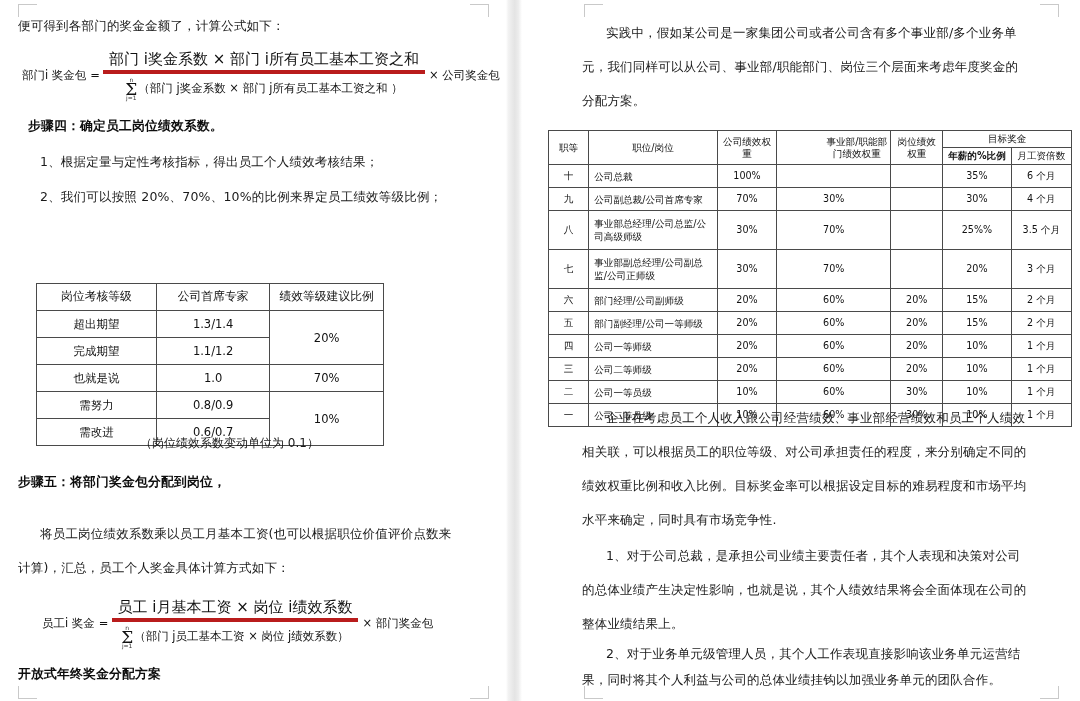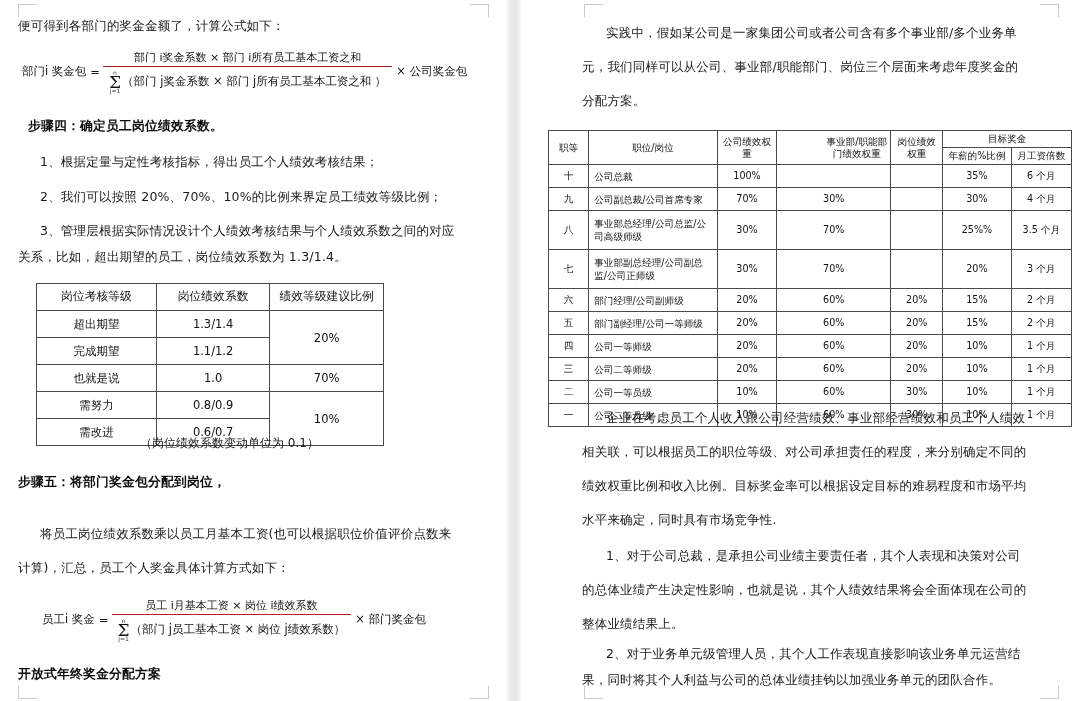--- a/index.html
+++ b/index.html
@@ -90,22 +90,22 @@
   .formula .eq  { padding: 0 3px 0 1px; }
   .frac {
     display: inline-flex;
     flex-direction: column;
     align-items: stretch;
     text-align: center;
     vertical-align: middle;
   }
   .frac .num {
     padding: 0 6px 1px 6px;
-    border-bottom: 1px solid #b91c1c;
-    font-size: 11px;
+    border-bottom: 4px solid #b91c1c;
+    font-size: 15px;
   }
   .frac .den {
     padding: 2px 6px 0 6px;
     font-size: 11.5px;
     display: flex;
     align-items: center;
     justify-content: center;
   }
   .sumop {
     display: inline-flex;
@@ -194,28 +194,26 @@
       </span>
       <span class="rhs">× 公司奖金包</span>
     </div>
 
     <div class="heading" style="left:28px; top:117px;">步骤四：确定员工岗位绩效系数。</div>
 
     <div class="body-text" style="left:40px; top:148px; width:450px;">1、根据定量与定性考核指标，得出员工个人绩效考核结果；</div>
 
     <div class="body-text" style="left:40px; top:183px; width:450px;">2、我们可以按照 20%、70%、10%的比例来界定员工绩效等级比例；</div>
 
-    <div class="body-text" style="left:18px; top:218px; width:474px; text-indent:22px; line-height:26px;">3、管理层根据实际情况设计个人绩效考核结果与个人绩效系数之间的对应
-关系，比如，超出期望的员工，岗位绩效系数为 1.3/1.4。</div>
 
     <table class="doc-table grade-table">
       <thead>
         <tr>
           <th style="width:122px;">岗位考核等级</th>
-          <th style="width:112px;">岗位绩效系数</th>
+          <th style="width:112px;">公司首席专家</th>
           <th style="width:114px;">绩效等级建议比例</th>
         </tr>
       </thead>
       <tbody>
         <tr>
           <td>超出期望</td>
           <td>1.3/1.4</td>
           <td rowspan="2">20%</td>
         </tr>
         <tr>
@@ -283,21 +281,21 @@
       <thead>
         <tr>
           <th rowspan="2" class="rank" style="width:42px;text-align:center;">职等</th>
           <th rowspan="2" style="width:152px;">职位/岗位</th>
           <th rowspan="2" style="width:62px;">公司绩效权重</th>
           <th rowspan="2" style="width:76px;padding-left:48px;">事业部/职能部门绩效权重</th>
           <th rowspan="2" style="width:54px;">岗位绩效权重</th>
           <th colspan="2">目标奖金</th>
         </tr>
         <tr>
-          <th style="width:72px;">年薪的%比例</th>
+          <th style="width:72px;font-weight:bold;">年薪的%比例</th>
           <th style="width:66px;">月工资倍数</th>
         </tr>
       </thead>
       <tbody>
         <tr>
           <td class="rank">十</td>
           <td class="pos">公司总裁</td>
           <td>100%</td>
           <td></td>
           <td></td>

